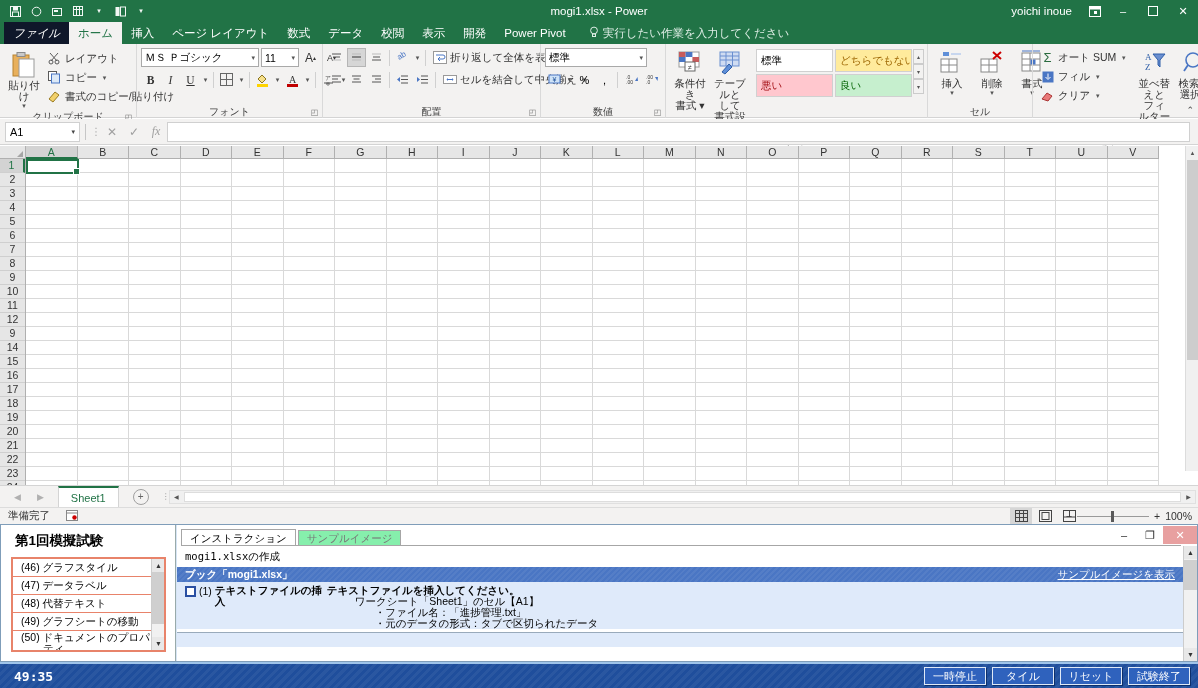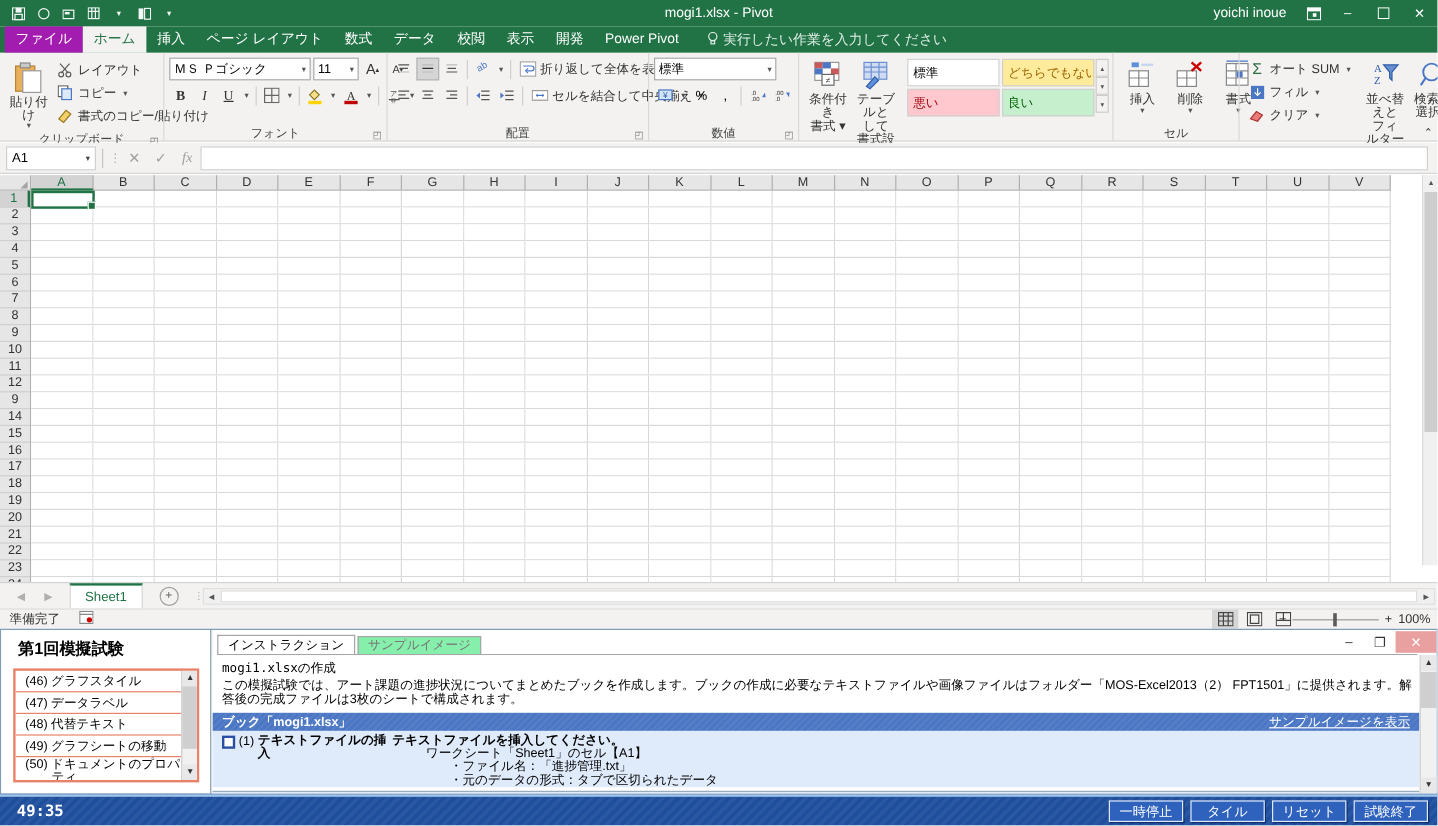--- a/index.html
+++ b/index.html
@@ -37,21 +37,21 @@
 
   
   .tabbar {
     position:absolute; left:0; top:22px; width:1198px; height:22px;
     background:#217346;
   }
   .tabs { display:flex; align-items:flex-end; height:22px; padding-left:4px; }
   .tab {
     height:22px; line-height:22px; padding:0 9px; color:#fff; font-size:11.5px; white-space:nowrap;
   }
-  .tab.file { background:#a21caf; }
+  .tab.file { background:#0f172a;font-style:italic; }
   .tab.active { background:#f3f2f1; color:#217346; }
   .tellme { display:flex; align-items:center; gap:4px; color:#dfeee6; font-size:11.5px; padding-left:14px; height:22px; }
   .share {
     position:absolute; right:4px; top:24px; height:19px; display:flex; align-items:center; gap:3px;
     color:#fff; font-size:11.5px; padding:0 6px;
   }
 
   
   .ribbon {
     position:absolute; left:0; top:44px; width:1198px; height:74px;
@@ -361,21 +361,21 @@
       </div>
       <div class="qicon" style="font-size:7px">▾</div>
       <div class="qicon">
         <svg width="11" height="11" viewBox="0 0 11 11">
             <rect x="0.5" y="1" width="4" height="9" fill="#fff"></rect>
             <rect x="5.5" y="1" width="5" height="9" fill="none" stroke="#fff"></rect>
           </svg>
       </div>
       <div class="qicon" style="font-size:7px">▾</div>
     </div>
-    <div class="titletext">mogi1.xlsx  -  Pivot</div>
+    <div class="titletext">mogi1.xlsx  -  Power</div>
     <div class="winctl">
       <div class="user">yoichi inoue</div>
       <div class="ribbondisp">
         <svg width="12" height="11" viewBox="0 0 12 11">
             <rect x="0.5" y="0.5" width="11" height="10" fill="none" stroke="#fff"></rect>
             <rect x="0.5" y="0.5" width="11" height="3" fill="#fff"></rect>
             <rect x="5" y="5" width="3" height="3" fill="#fff"></rect>
           </svg>
       </div>
       <div class="wbtn">–</div>
@@ -1589,21 +1589,20 @@
       </div>
       <div class="tabline"></div>
       <div class="exam-wbar">
         <div class="eb">–</div>
         <div class="eb">❐</div>
         <div class="eb cl">✕</div>
       </div>
 
       <div class="ebody">
         <div class="e-h1">mogi1.xlsxの作成</div>
-        <div class="e-p">この模擬試験では、アート課題の進捗状況についてまとめたブックを作成します。ブックの作成に必要なテキストファイルや画像ファイルはフォルダー「MOS-Excel2013（2） FPT1501」に提供されます。解答後の完成ファイルは3枚のシートで構成されます。</div>
         <div class="e-bluebar">
           <span>ブック「mogi1.xlsx」</span>
           <span class="slink">サンプルイメージを表示</span>
         </div>
         <div class="e-task">
           <div class="e-chk"></div>
           <div class="e-num">(1)</div>
           <div class="e-tname">
             <div>テキストファイルの挿</div>
             <div>入</div>

